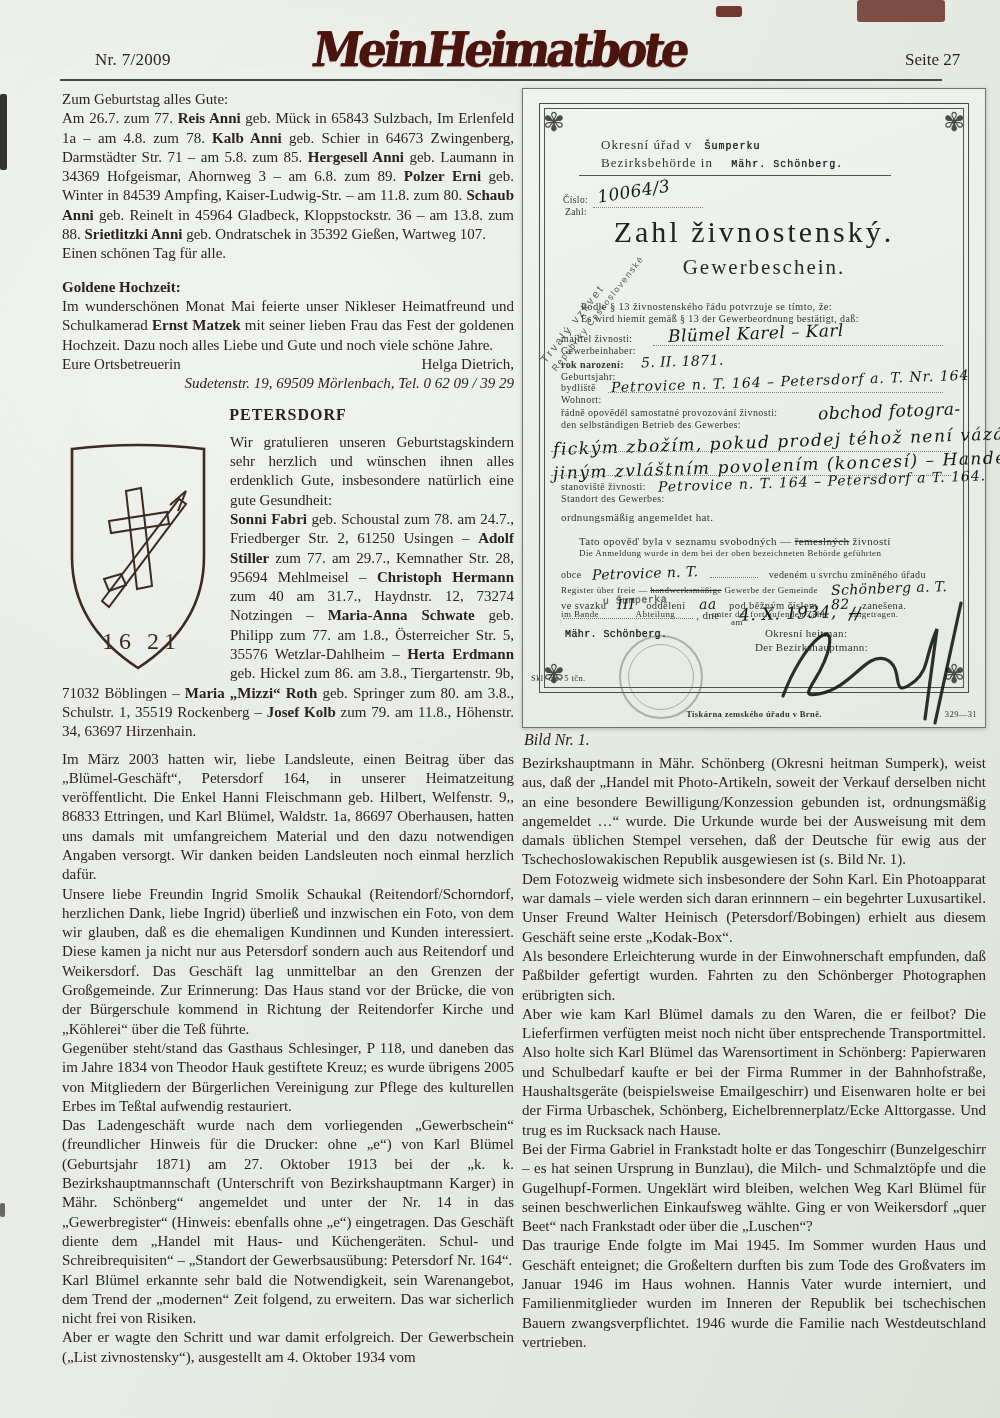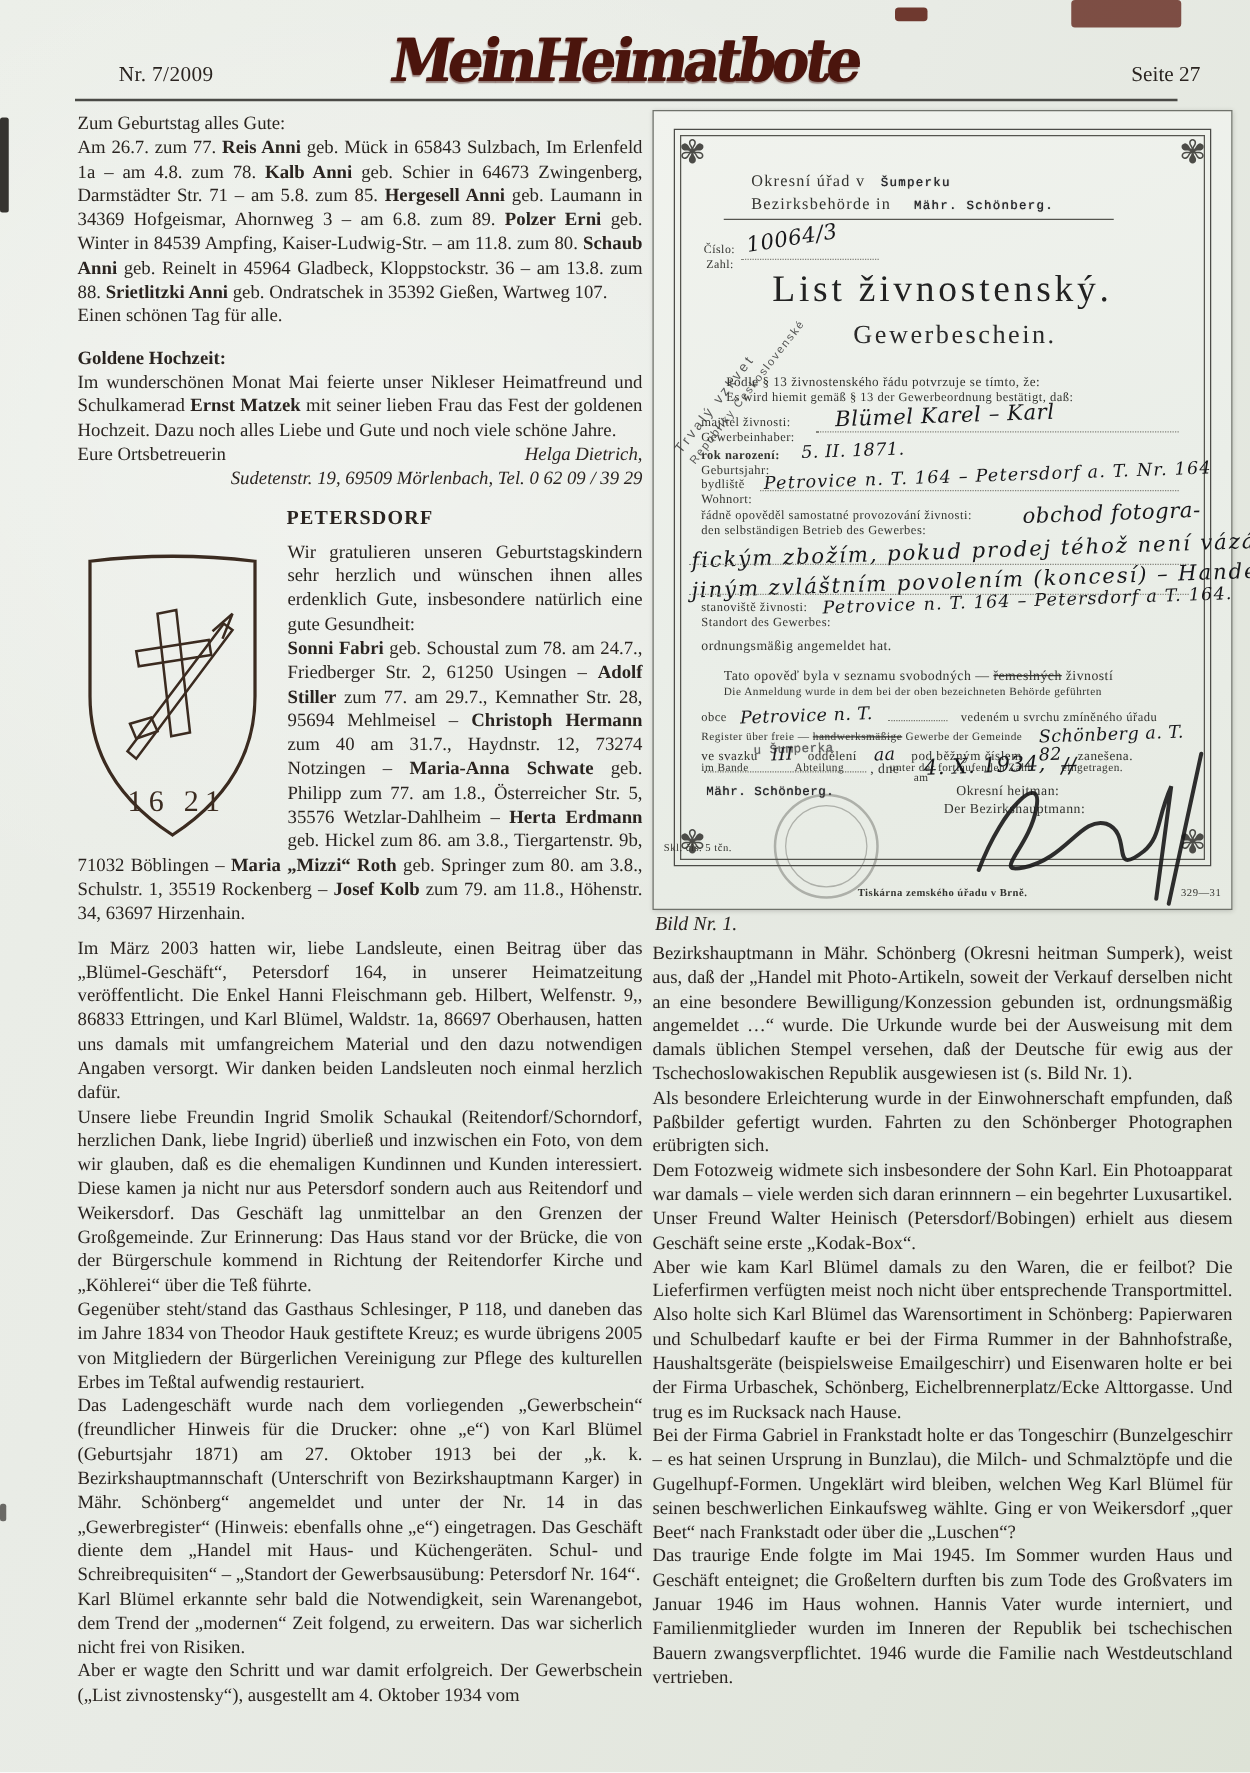--- a/index.html
+++ b/index.html
@@ -17,21 +17,21 @@
     text-shadow:1px 0 0 #4b150d, 0 1px 1px rgba(60,10,5,.5);}
   .hdr-rule{position:absolute;left:60px;right:58px;top:79px;border-top:2px solid #4a4a46;}
   .ink-mark{position:absolute;background:#5a1a10;opacity:.85;border-radius:3px;filter:blur(.6px);}
   .smudge{position:absolute;background:#15130f;border-radius:2px;}
   
   .col{position:absolute;text-align:justify;font-size:15px;line-height:19.3px;}
   .col p{margin:0;}
   .col-left{left:62px;top:90px;width:452px;}
   .col-right{left:522px;top:754px;width:464px;}
   .b{font-weight:bold;}
-  .it{font-style:italic;}
+  .it{}
   .signoff{display:flex;justify-content:space-between;}
   .signoff-addr{text-align:right;font-style:italic;}
   .sec-gap{height:14px;}
   .sec-head{text-align:center;font-weight:bold;letter-spacing:1px;font-size:16px;margin:12px 0 8px 0;}
   .crest{float:left;width:152px;height:238px;margin:6px 16px 4px 0;}
   .clear{clear:both;height:8px;}
   
   .cert{position:absolute;left:522px;top:88px;width:462px;height:638px;
     background:linear-gradient(160deg,#f1f3ee 0%,#eaeee8 55%,#e6eae2 100%);
     border:1px solid #6f726b;box-shadow:0 1px 4px rgba(40,40,35,.25);}
@@ -133,21 +133,21 @@
     <div class="diag-stamp">
       <div>Trvalý vzkvet</div>
       <div style="font-size:9px;letter-spacing:1.5px;">Republiky Československé</div>
     </div>
 
     <div class="ct" style="left:40px;top:106px;font-size:9.5px;">Číslo:</div>
     <div class="ct" style="left:42px;top:118px;font-size:9.5px;">Zahl:</div>
     <div class="ct hw hw-lg" style="left:74px;top:92px;transform:rotate(-9deg);">10064/3</div>
     <div class="fline" style="left:70px;width:110px;top:118px;"></div>
 
-    <div class="ct title-cz" style="left:0;right:0;top:126px;text-align:center;">List živnostenský.</div>
+    <div class="ct title-cz" style="left:0;right:0;top:126px;text-align:center;">Zahl živnostenský.</div>
     <div class="ct title-de" style="left:0;right:0;top:166px;text-align:center;padding-left:20px;">Gewerbeschein.</div>
 
     <div class="ct" style="left:58px;top:212px;font-size:10.5px;">Podle § 13 živnostenského řádu potvrzuje se tímto, že:</div>
     <div class="ct" style="left:58px;top:224px;font-size:10px;">Es wird hiemit gemäß § 13 der Gewerbeordnung bestätigt, daß:</div>
 
     <div class="ct" style="left:38px;top:244px;">majitel živnosti:</div>
     <div class="ct" style="left:38px;top:256px;">Gewerbeinhaber:</div>
     <div class="ct hw hw-lg" style="left:145px;top:234px;">Blümel   Karel – Karl</div>
     <div class="fline" style="left:130px;width:290px;top:256px;"></div>
 
@@ -225,20 +225,20 @@
 
     <div class="ct" style="left:8px;top:584px;font-size:8.5px;">Skl. čís. 5 tčn.</div>
     <div class="ct" style="left:0;right:0;top:620px;text-align:center;font-size:8.5px;font-weight:bold;">Tiskárna zemského úřadu v Brně.</div>
     <div class="ct" style="right:8px;top:620px;font-size:8.5px;">329—31</div>
   </div>
 
   <div class="caption">Bild Nr. 1.</div>
 
   <div class="col col-right">
     <p>Bezirkshauptmann in Mähr. Schönberg (Okresni heitman Sumperk), weist aus, daß der „Handel mit Photo-Artikeln, soweit der Verkauf derselben nicht an eine besondere Bewilligung/Konzession gebunden ist, ordnungsmäßig angemeldet …“ wurde. Die Urkunde wurde bei der Ausweisung mit dem damals üblichen Stempel versehen, daß der Deutsche für ewig aus der Tschechoslowakischen Republik ausgewiesen ist (s. Bild Nr. 1).</p>
+    <p>Dem Fotozweig widmete sich insbesondere der Sohn Karl. Ein Photoapparat war damals – viele werden sich daran erinnnern – ein begehrter Luxusartikel. Unser Freund Walter Heinisch (Petersdorf/Bobingen) erhielt aus diesem Geschäft seine erste „Kodak-Box“.</p>
     <p>Als besondere Erleichterung wurde in der Einwohnerschaft empfunden, daß Paßbilder gefertigt wurden. Fahrten zu den Schönberger Photographen erübrigten sich.</p>
-    <p>Dem Fotozweig widmete sich insbesondere der Sohn Karl. Ein Photoapparat war damals – viele werden sich daran erinnnern – ein begehrter Luxusartikel. Unser Freund Walter Heinisch (Petersdorf/Bobingen) erhielt aus diesem Geschäft seine erste „Kodak-Box“.</p>
     <p>Aber wie kam Karl Blümel damals zu den Waren, die er feilbot? Die Lieferfirmen verfügten meist noch nicht über entsprechende Transportmittel. Also holte sich Karl Blümel das Warensortiment in Schönberg: Papierwaren und Schulbedarf kaufte er bei der Firma Rummer in der Bahnhofstraße, Haushaltsgeräte (beispielsweise Emailgeschirr) und Eisenwaren holte er bei der Firma Urbaschek, Schönberg, Eichelbrennerplatz/Ecke Alttorgasse. Und trug es im Rucksack nach Hause.</p>
     <p>Bei der Firma Gabriel in Frankstadt holte er das Tongeschirr (Bunzelgeschirr – es hat seinen Ursprung in Bunzlau), die Milch- und Schmalztöpfe und die Gugelhupf-Formen. Ungeklärt wird bleiben, welchen Weg Karl Blümel für seinen beschwerlichen Einkaufsweg wählte. Ging er von Weikersdorf „quer Beet“ nach Frankstadt oder über die „Luschen“?</p>
     <p>Das traurige Ende folgte im Mai 1945. Im Sommer wurden Haus und Geschäft enteignet; die Großeltern durften bis zum Tode des Großvaters im Januar 1946 im Haus wohnen. Hannis Vater wurde interniert, und Familienmitglieder wurden im Inneren der Republik bei tschechischen Bauern zwangsverpflichtet. 1946 wurde die Familie nach Westdeutschland vertrieben.</p>
   </div>
 
 </div>
 
 </body></html>

